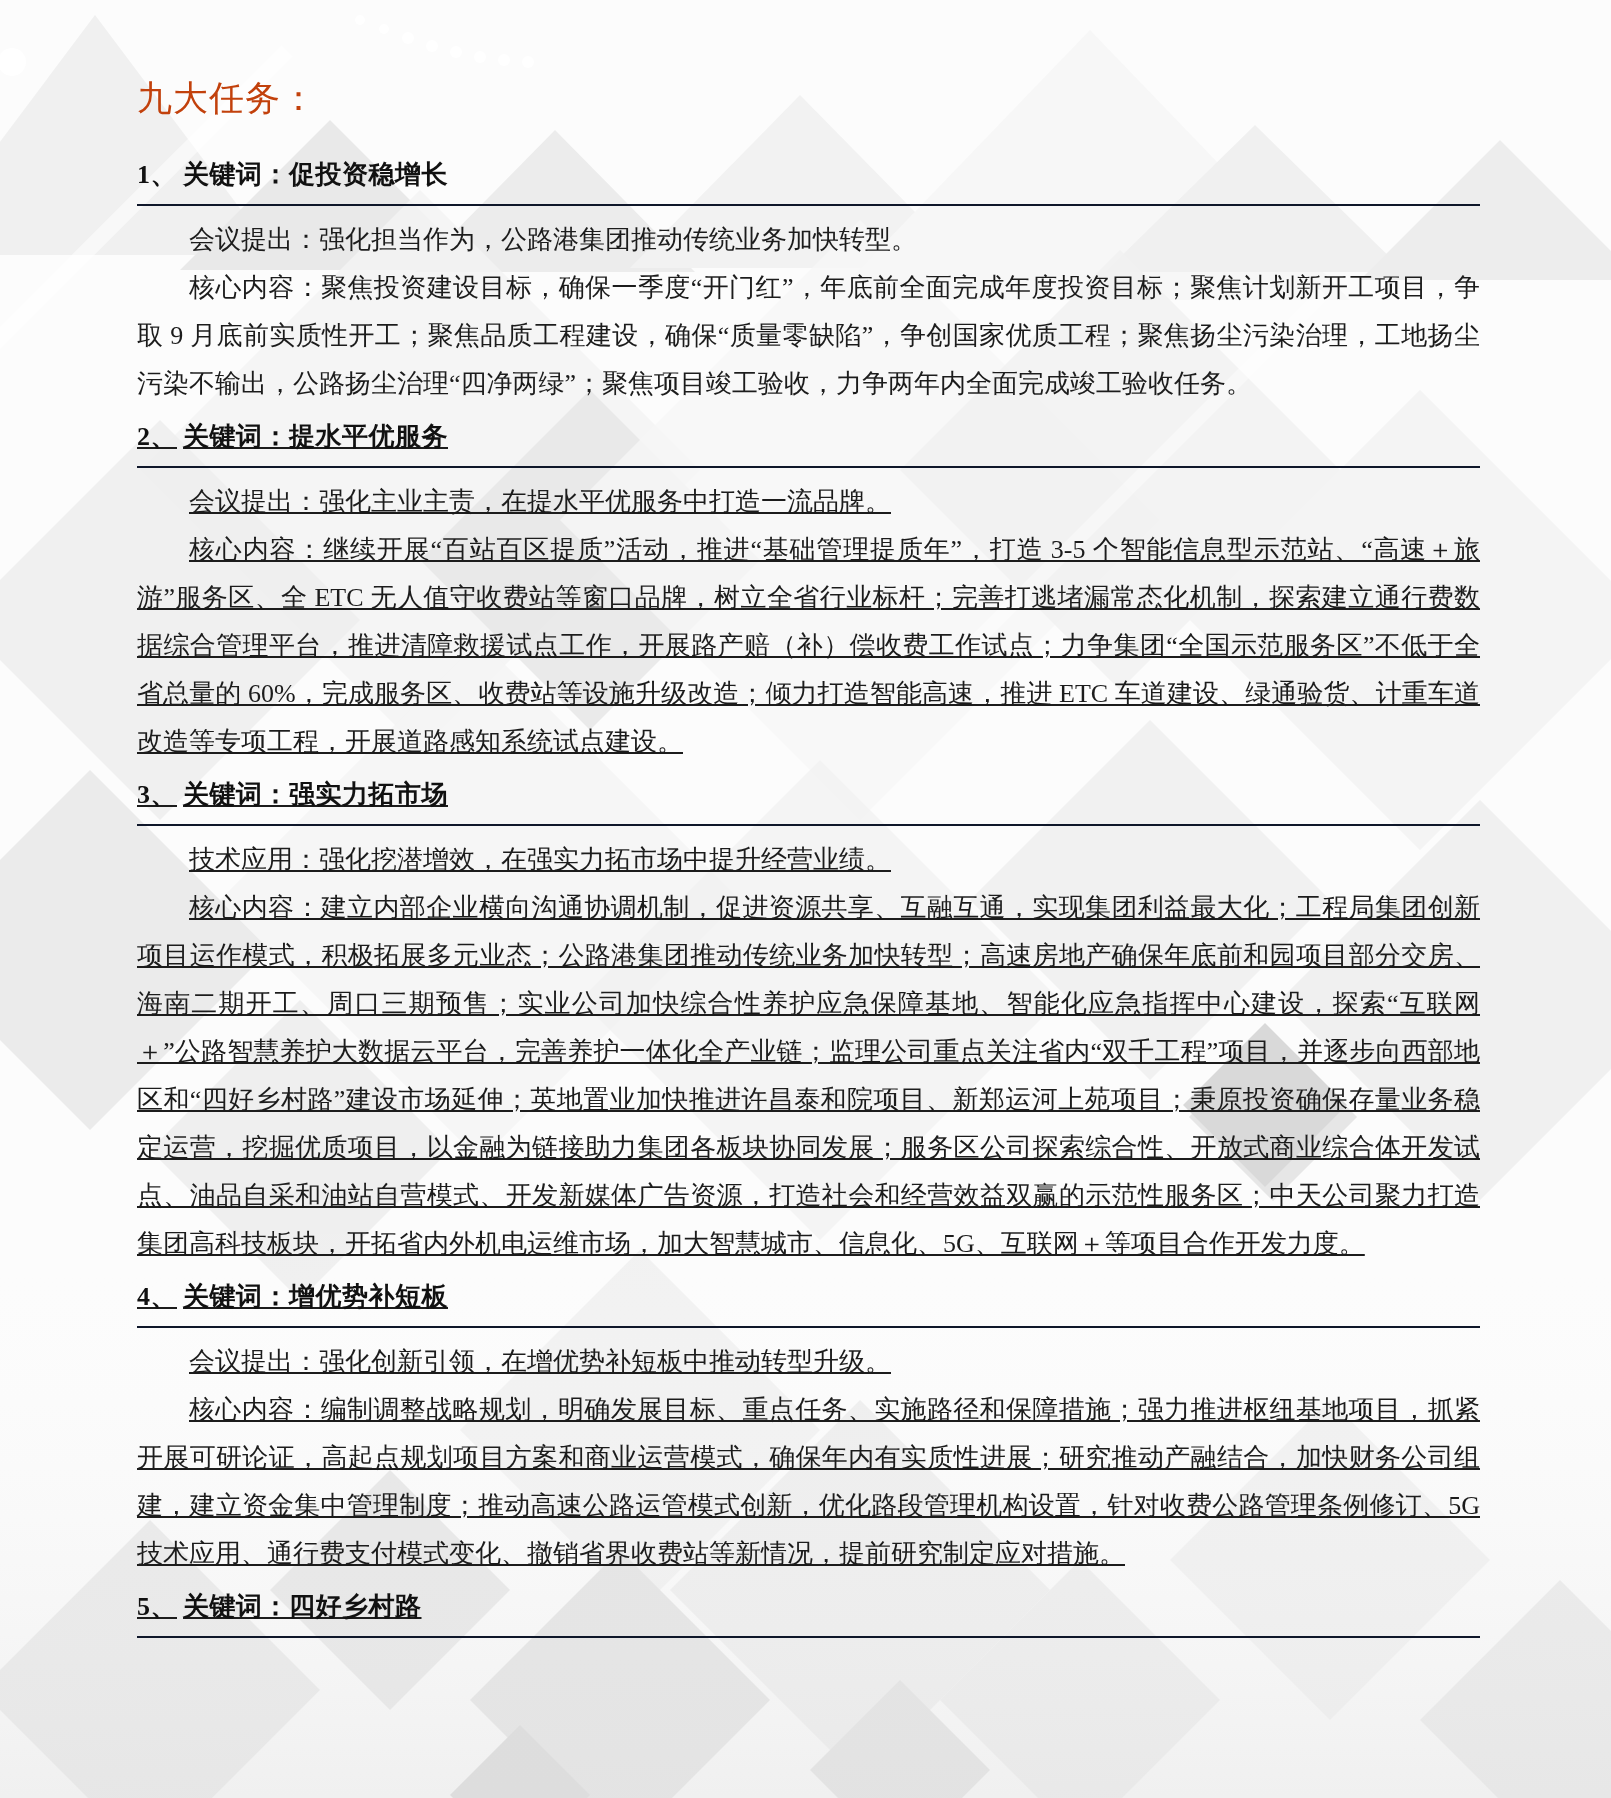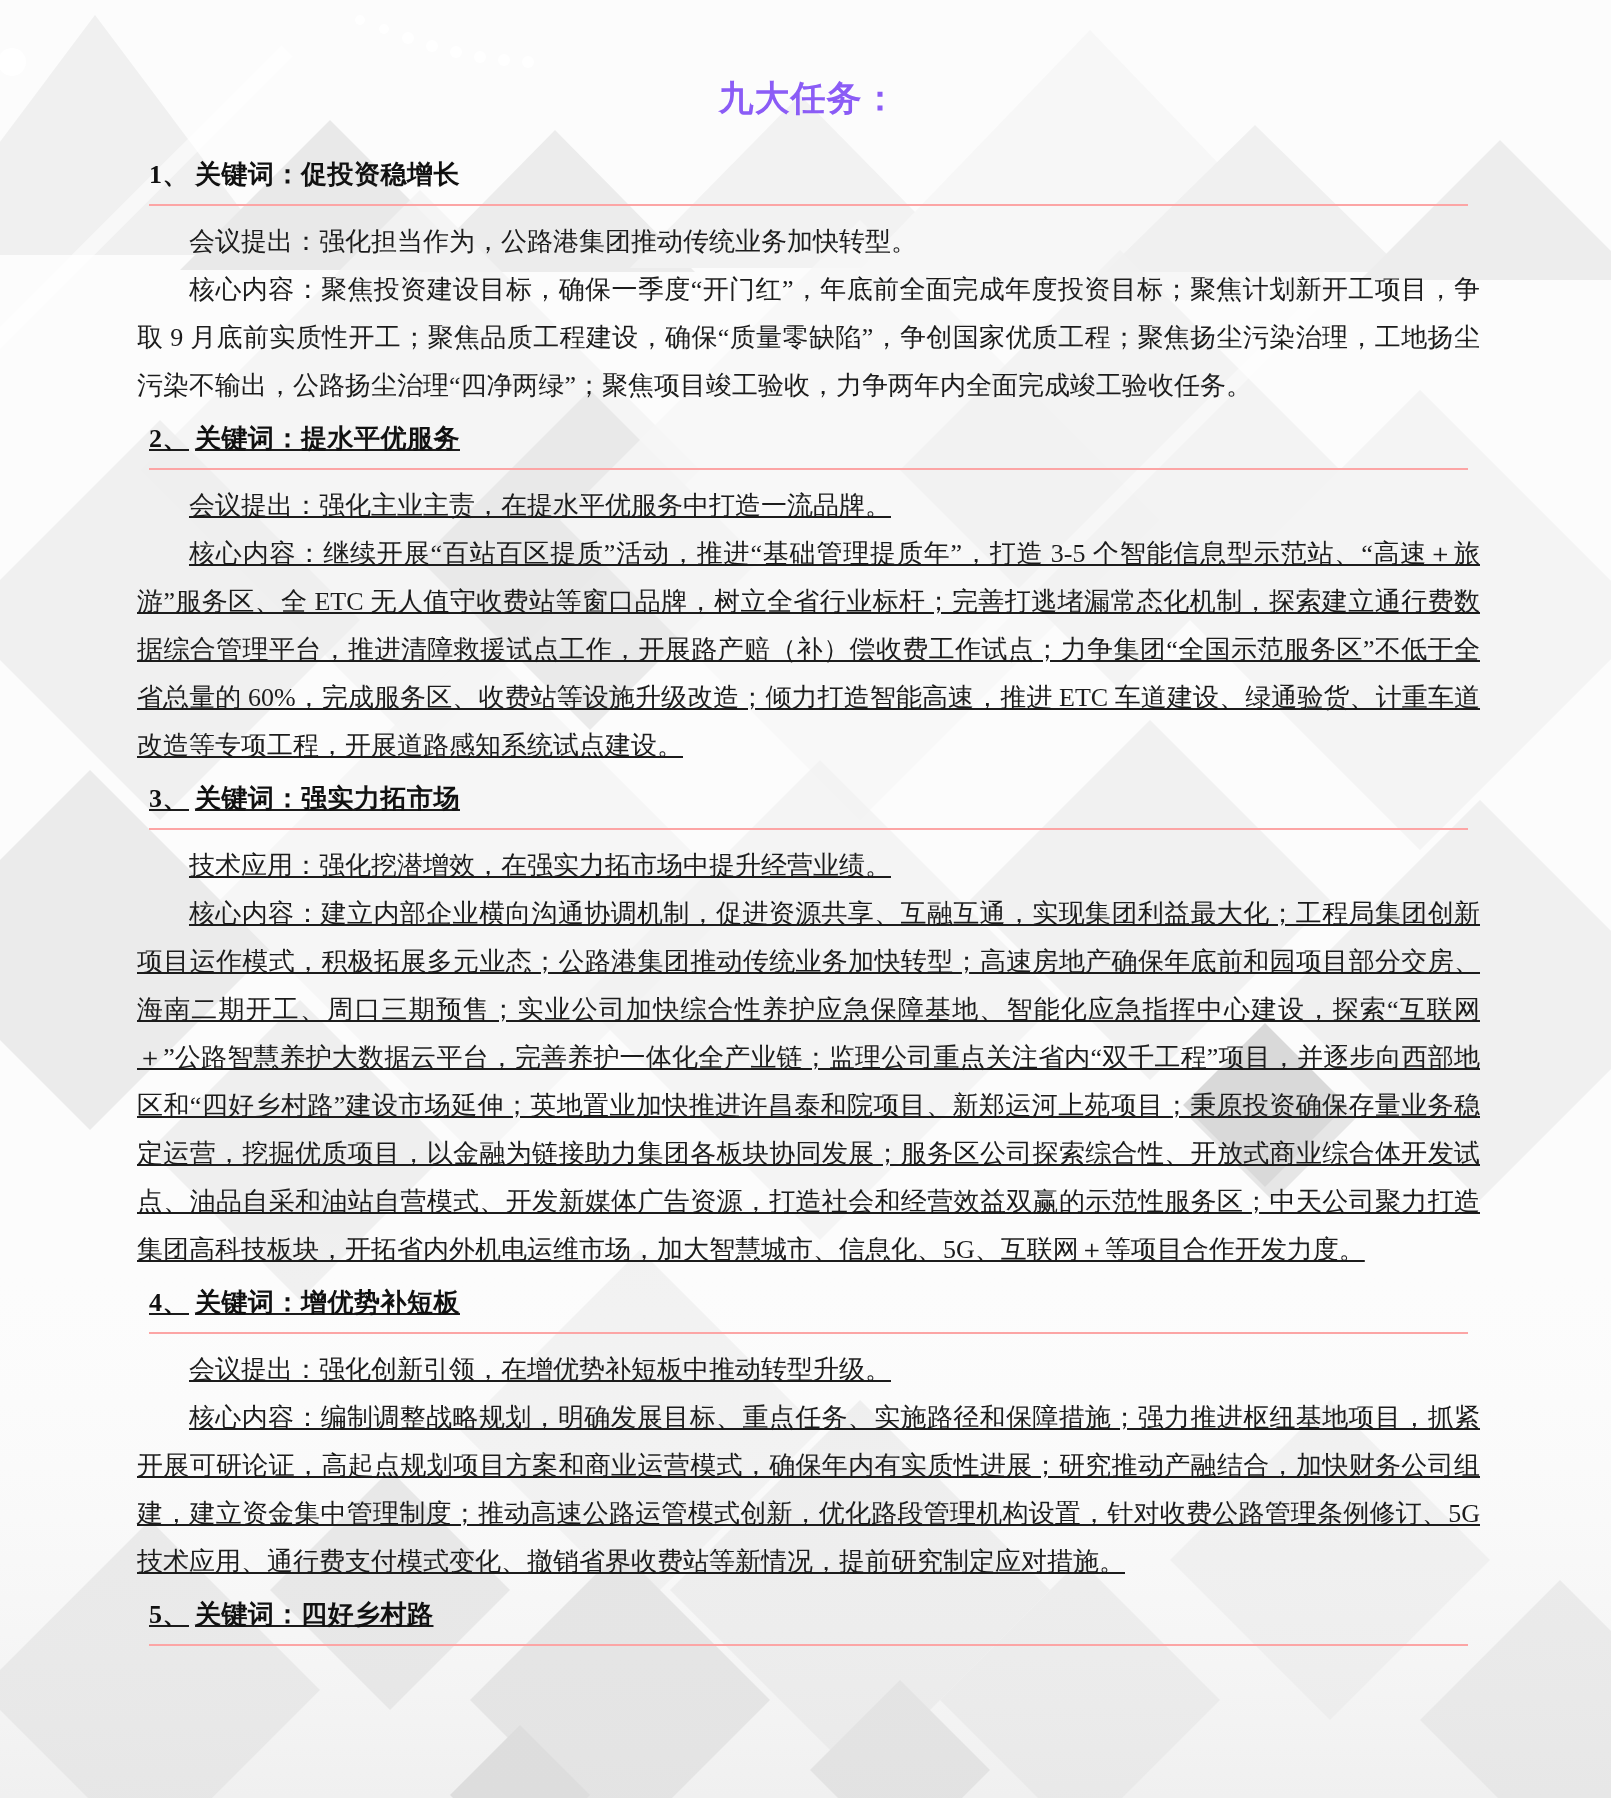--- a/index.html
+++ b/index.html
@@ -16,31 +16,30 @@
   }
   .content{
     position:absolute;
     left:137px;top:80px;width:1343px;
     z-index:1;
     color:#1c1c1c;
   }
   h1.page-title{
     margin:0 0 40px 0;
     font-size:35px;line-height:38px;
-    font-weight:bold;color:#8b5cf6;
+    font-weight:normal;color:#c2410c;
     letter-spacing:1px;
-    text-align:center;
   }
   section{margin:0;padding:0;}
   section + section{margin-top:12px;text-decoration:underline;}
   h2.sec-head{
-    margin:12px;padding:0 0 12px 0;
+    margin:0;padding:0 0 12px 0;
     font-size:26px;line-height:34px;
     font-weight:bold;color:#111;
-    border-bottom:2px solid #fca5a5;
+    border-bottom:2px solid #0f172a;
     letter-spacing:0.5px;
   }
   h2.sec-head .num{margin-right:6px;}
   p.body-par{
     margin:0;
     font-size:26px;line-height:48px;
     text-indent:2em;
     text-align:justify;
     color:#1c1c1c;
   }

